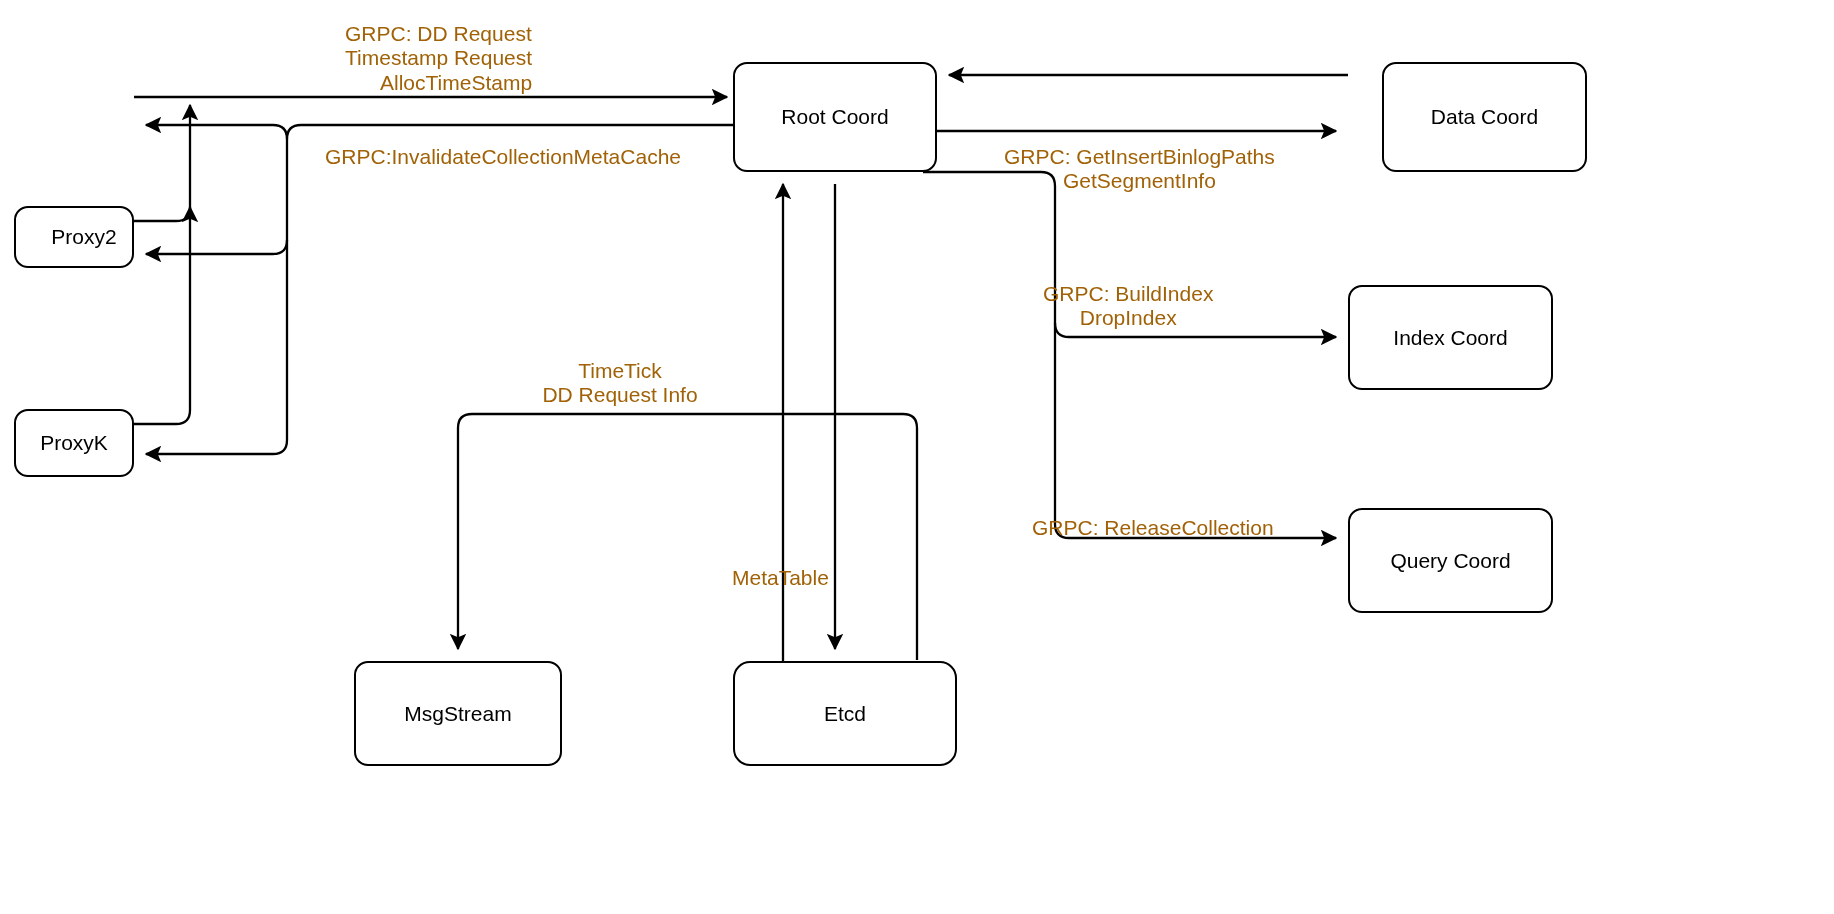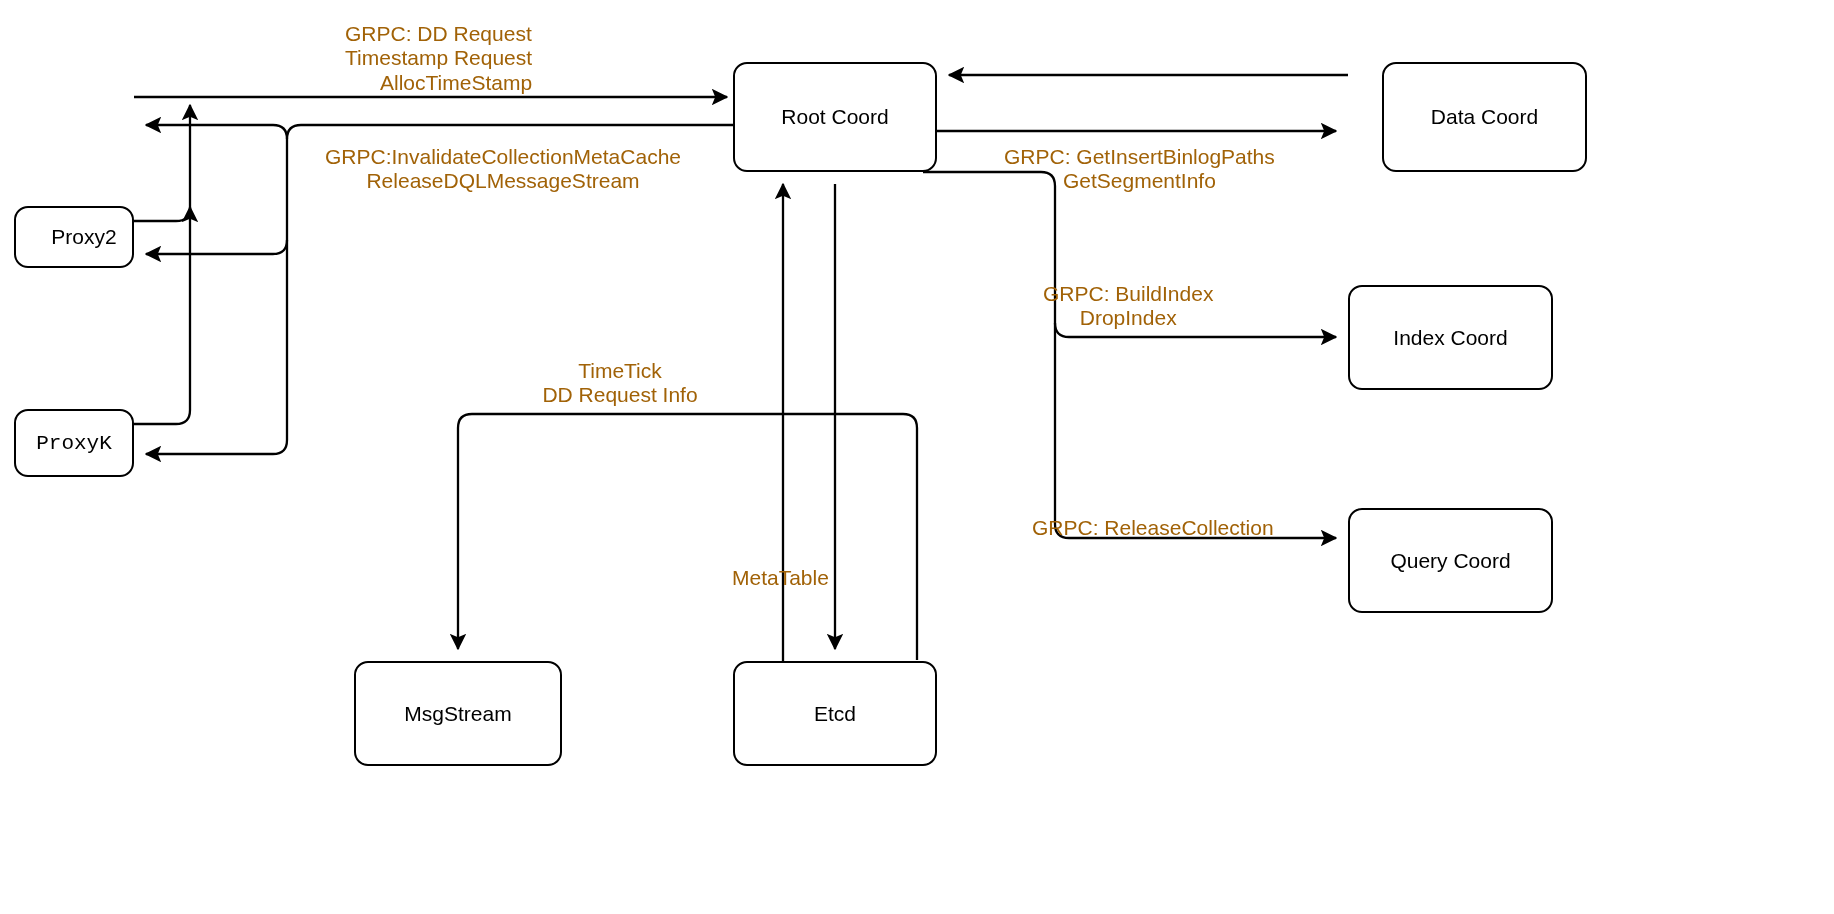--- a/index.html
+++ b/index.html
@@ -92,21 +92,21 @@
       <path d="M 783 760 L 783 184" marker-end="url(#arrow)"></path>
 
     </g>
   </svg>
 
 
   <div class="node" style="left:14px; top:206px; width:120px; height:62px;padding-left:20px;">
     <span>Proxy2</span>
   </div>
 
-  <div class="node" style="left:14px; top:409px; width:120px; height:68px;font-family:Liberation Mono, monospace;">
+  <div class="node" style="left:14px; top:409px; width:120px; height:68px;">
     <span>ProxyK</span>
   </div>
 
   <div class="node" style="left:733px; top:62px; width:204px; height:110px;">
     <span>Root Coord</span>
   </div>
 
   <div class="node" style="left:1348px; top:62px; width:205px; height:110px;margin-left:34px;">
     <span>Data Coord</span>
   </div>
@@ -116,33 +116,32 @@
   </div>
 
   <div class="node" style="left:1348px; top:508px; width:205px; height:105px;">
     <span>Query Coord</span>
   </div>
 
   <div class="node" style="left:354px; top:661px; width:208px; height:105px;">
     <span>MsgStream</span>
   </div>
 
-  <div class="node" style="left:733px; top:661px; width:204px; height:105px;">
+  <div class="node" style="left:733px; top:661px; width:224px; height:105px;border-radius:17px;">
     <span>Etcd</span>
   </div>
 
   <div class="edge-label lft" style="left:345px; top:22px;">
     <span class="ln">GRPC: DD Request</span>
     <span class="ln right">Timestamp Request</span>
     <span class="ln right">AllocTimeStamp</span>
   </div>
 
   <div class="edge-label lft" style="left:325px; top:145px;">
     <span class="ln">GRPC:InvalidateCollectionMetaCache</span>
-    <span class="ln center">ReleaseDQLMessageStream</span>
   </div>
 
 
   <div class="edge-label lft" style="left:1004px; top:145px;">
     <span class="ln">GRPC: GetInsertBinlogPaths</span>
     <span class="ln center">GetSegmentInfo</span>
   </div>
 
   <div class="edge-label lft" style="left:1043px; top:282px;">
     <span class="ln">GRPC: BuildIndex</span>

